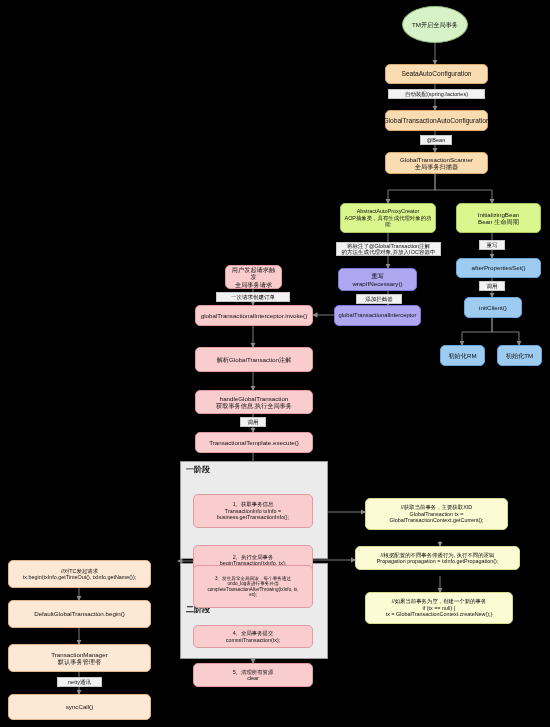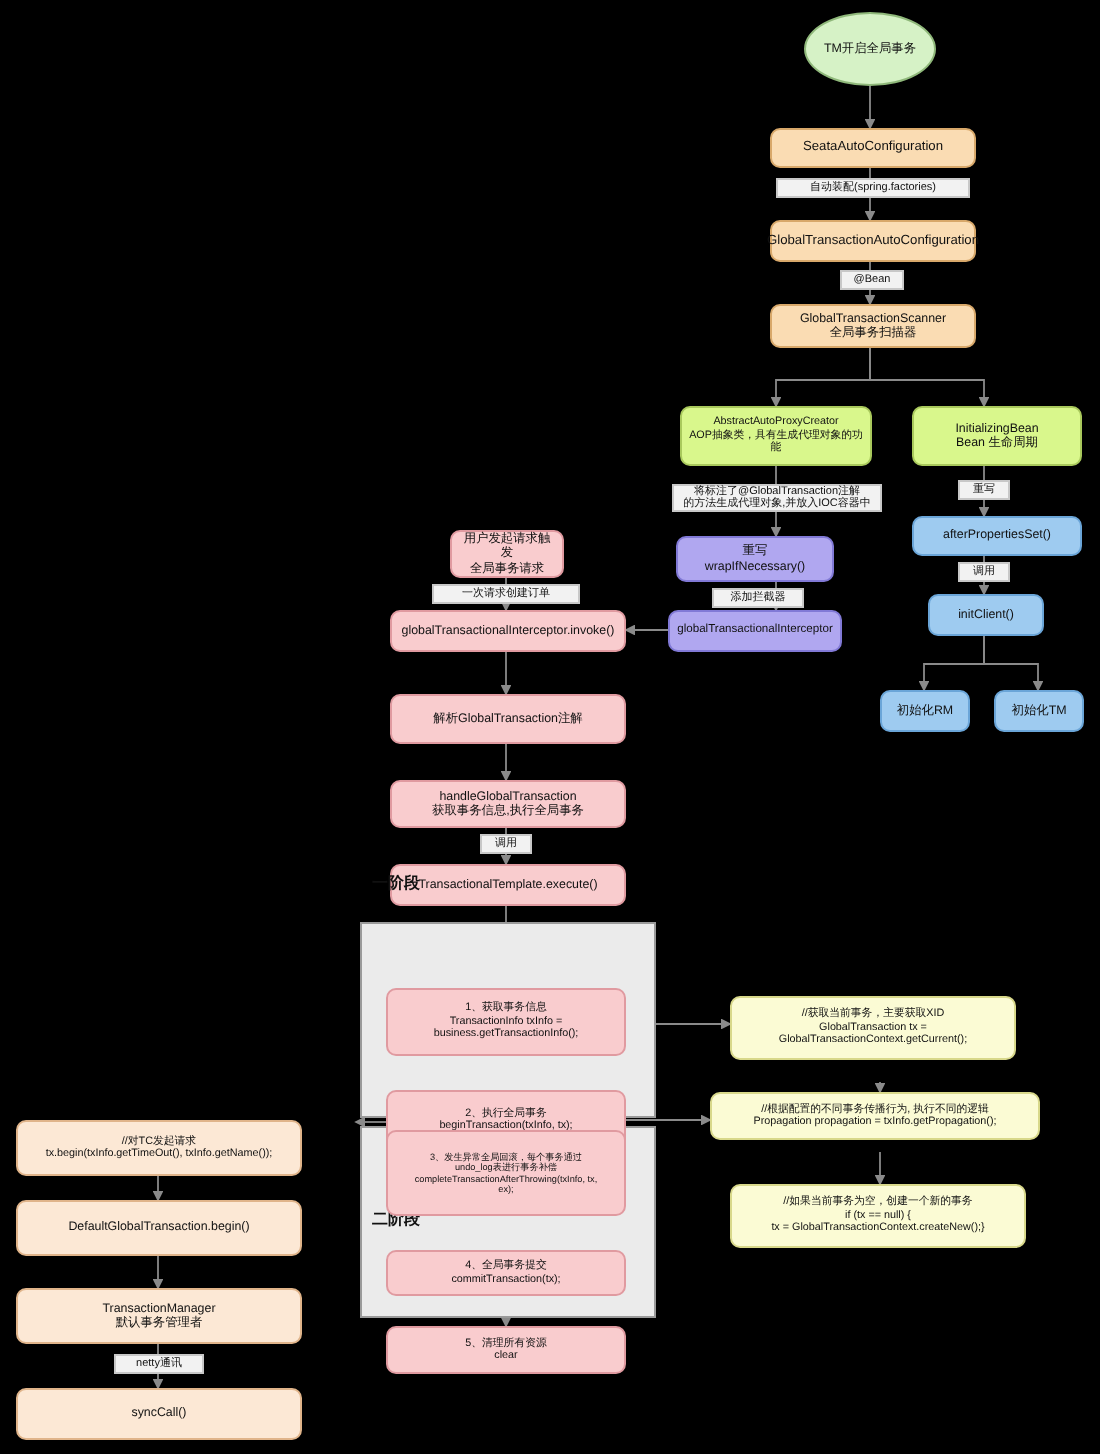--- a/index.html
+++ b/index.html
@@ -186,21 +186,21 @@
   <div class="node n-pink fs6" style="left:195px; top:347px; width:118px; height:25px;">解析GlobalTransaction注解</div>
 
   <div class="node n-pink fs6" style="left:195px; top:390px; width:118px; height:24px;">handleGlobalTransaction
 获取事务信息,执行全局事务</div>
 
   <div class="edge-label" style="left:240px; top:417px; width:26px; height:10px;">调用</div>
 
   <div class="node n-pink fs6" style="left:195px; top:432px; width:118px; height:21px;">TransactionalTemplate.execute()</div>
 
   <div class="panel" style="left:180px; top:461px; width:148px; height:98px;"></div>
-  <div class="panel-title" style="left:186px; top:436px;">一阶段</div>
+  <div class="panel-title" style="left:186px; top:464px;">一阶段</div>
 
   <div class="panel" style="left:180px; top:563px; width:148px; height:96px;"></div>
   <div class="panel-title" style="left:186px; top:604px;">二阶段</div>
 
   <div class="node n-pink fs5" style="left:193px; top:494px; width:120px; height:34px;">1、获取事务信息
 TransactionInfo txInfo =
 business.getTransactionInfo();</div>
 
   <div class="node n-pink fs5" style="left:193px; top:545px; width:120px; height:30px;">2、执行全局事务
 beginTransaction(txInfo, tx);</div>

